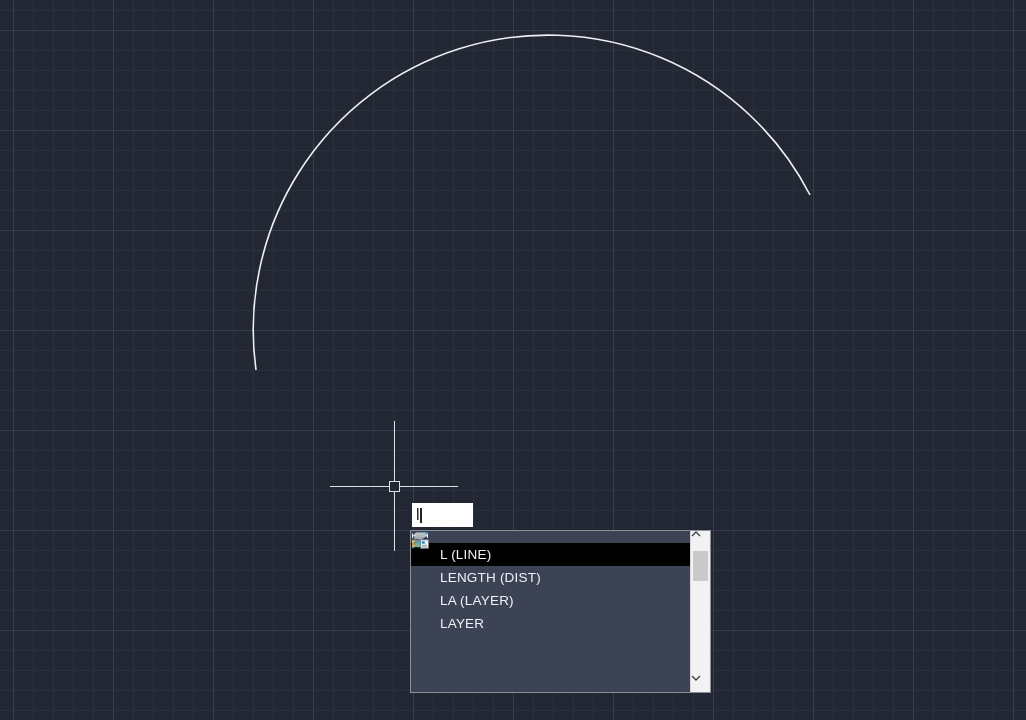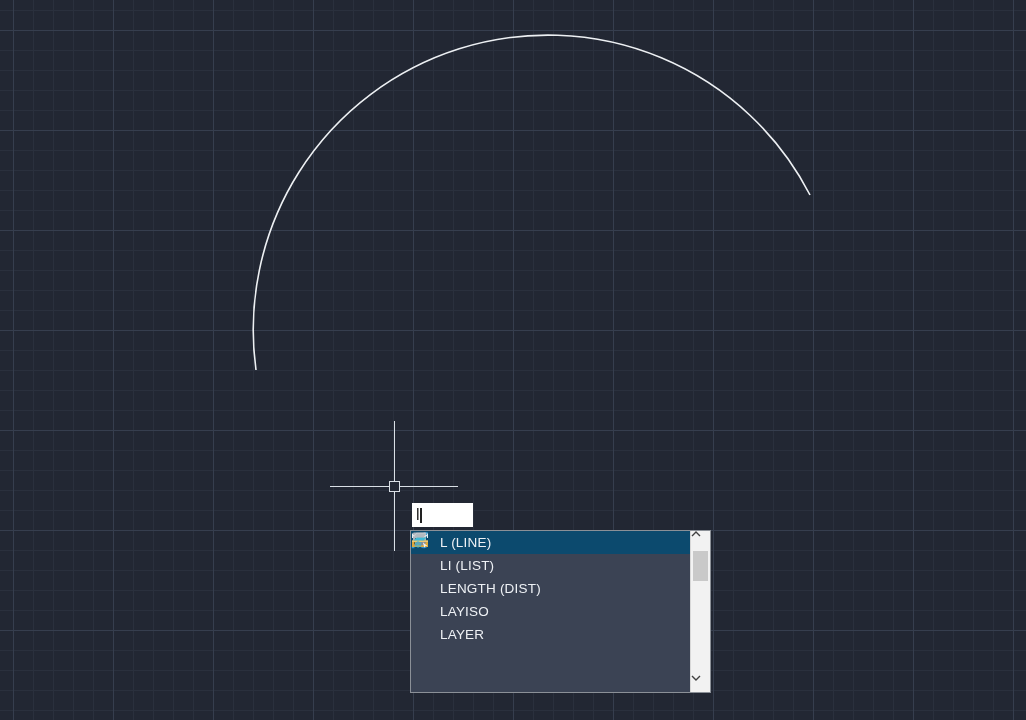--- a/index.html
+++ b/index.html
@@ -27,21 +27,21 @@
   
   .dropdown{
     position:absolute;left:410px;top:530px;width:301px;height:163px;
     background:#3b4354;border:1px solid #8b9097;box-sizing:border-box;
   }
   .dd-rows{position:absolute;left:0;top:0;right:20px;bottom:0;}
   .item{
     height:23px;display:flex;align-items:center;padding-left:3px;
     color:#eef1f5;font-size:13.5px;white-space:nowrap;cursor:default;
   }
-  .item.sel{background:#0c4a6e;}
+  .item.sel{background:#000000;margin-top:12px;}
   .item .ic{width:19px;height:18px;flex:0 0 19px;margin-right:7px;display:flex;align-items:center;justify-content:center;}
   .item .lbl{letter-spacing:.2px;}
 
   
   .sbar{
     position:absolute;top:0;right:0;width:20px;height:100%;
     background:#f2f2f2;box-sizing:border-box;border-left:1px solid #d8d8d8;
   }
   .sbtn{position:absolute;left:0;width:100%;height:17px;display:flex;align-items:center;justify-content:center;}
   .sbtn.up{top:0;}
@@ -86,66 +86,53 @@
         <span class="ic">
           <svg width="18" height="18" viewBox="0 0 18 18">
             <line x1="2.5" y1="15.5" x2="13.5" y2="4.5" stroke="#cfd5db" stroke-width="1.2"></line>
             <rect x="12.6" y="1.2" width="4.2" height="4.2" fill="#2e9bd6"></rect>
             <rect x="0.8" y="14.6" width="2.6" height="2.6" fill="#2e9bd6"></rect>
           </svg>
         </span>
         <span class="lbl">L (LINE)</span>
       </div>
 
-      <div class="item">
-        <span class="ic">
-          <svg width="18" height="18" viewBox="0 0 18 18">
-            <rect x="2" y="1.5" width="13" height="13.5" rx="1" fill="#aeb4bb"></rect>
-            <rect x="4" y="4" width="2" height="1.6" fill="#4a5058"></rect>
-              <rect x="7.5" y="4" width="5.5" height="1.6" fill="#4a5058"></rect>
-            <rect x="4" y="7" width="2" height="1.6" fill="#4a5058"></rect>
-              <rect x="7.5" y="7" width="5.5" height="1.6" fill="#4a5058"></rect>
-            <rect x="4" y="10" width="2" height="1.6" fill="#4a5058"></rect>
-              <rect x="7.5" y="10" width="4" height="1.6" fill="#4a5058"></rect>
-            <circle cx="12.8" cy="13.2" r="4" fill="#2e8fd0"></circle>
-            <text x="12.8" y="15.6" font-size="7" fill="#ffffff" text-anchor="middle" font-family="Liberation Serif, serif" font-style="italic" font-weight="bold">i</text>
-          </svg>
-        </span>
-        <span class="lbl">LI (LIST)</span>
-      </div>
 
       <div class="item">
         <span class="ic">
           <svg width="18" height="18" viewBox="0 0 18 18">
             <line x1="1.5" y1="2.5" x2="1.5" y2="7" stroke="#e8ecef" stroke-width="1"></line>
             <line x1="16.5" y1="2.5" x2="16.5" y2="7" stroke="#e8ecef" stroke-width="1"></line>
             <line x1="2" y1="4.7" x2="16" y2="4.7" stroke="#e8ecef" stroke-width="1.1"></line>
             <path d="M2.2 4.7 l3.4 -2 v4 z" fill="#e8ecef"></path>
             <path d="M15.8 4.7 l-3.4 -2 v4 z" fill="#e8ecef"></path>
             <rect x="1" y="9.5" width="16" height="6.5" fill="#dfa93c"></rect>
             <rect x="1" y="9.5" width="16" height="1.4" fill="#f0cd7a"></rect>
             <path d="M3.5 11 v2.6 M6 11 v1.8 M8.5 11 v2.6 M11 11 v1.8 M13.5 11 v2.6" stroke="#7c5b13" stroke-width="1"></path>
           </svg>
         </span>
         <span class="lbl">LENGTH (DIST)</span>
       </div>
 
-
-
       <div class="item">
         <span class="ic">
           <svg width="18" height="18" viewBox="0 0 18 18">
-            <path d="M5.5 1.8 L15.5 1.8 L12.5 5 L2.5 5 Z" fill="#c7ccd2"></path>
-            <path d="M5.5 6.4 L15.5 6.4 L12.5 9.6 L2.5 9.6 Z" fill="#3fb9d5"></path>
-            <path d="M5.5 11 L15.5 11 L12.5 14.2 L2.5 14.2 Z" fill="#878e96"></path>
-            <path d="M11.8 11.2 l1.6 5.6 1.1 -2 2.2 .4 z" fill="#f2f4f6"></path>
+            <path d="M5 1.5 L14.5 1.5 L11.5 4.5 L2 4.5 Z" fill="#c7ccd2"></path>
+            <path d="M5 5.3 L14.5 5.3 L11.5 8.3 L2 8.3 Z" fill="#9fa6ae"></path>
+            <path d="M5 9.1 L14.5 9.1 L11.5 12.1 L2 12.1 Z" fill="#7e858e"></path>
+            <rect x="9.5" y="8.8" width="8" height="8.5" fill="#f2f3f5" stroke="#6f757c" stroke-width="0.8"></rect>
+            <rect x="10.8" y="10.2" width="3" height="2.6" fill="#2e8fd0"></rect>
+            <rect x="10.8" y="13.8" width="5.4" height="1" fill="#9aa0a7"></rect>
+            <rect x="10.8" y="15.4" width="5.4" height="1" fill="#9aa0a7"></rect>
           </svg>
         </span>
-        <span class="lbl">LAYISO</span>
+        <span class="lbl">LA (LAYER)</span>
       </div>
+
+
 
       <div class="item">
         <span class="ic">
           <svg width="18" height="18" viewBox="0 0 18 18">
             <path d="M6 2.5 L16 2.5 L12.8 6.2 L2.8 6.2 Z" fill="#b3b9c0"></path>
             <text x="2.8" y="16.8" font-size="10" fill="#3fb9d5" font-family="DejaVu Sans, sans-serif">❄</text>
           </svg>
         </span>
         <span class="lbl">LAYER</span>
       </div>

